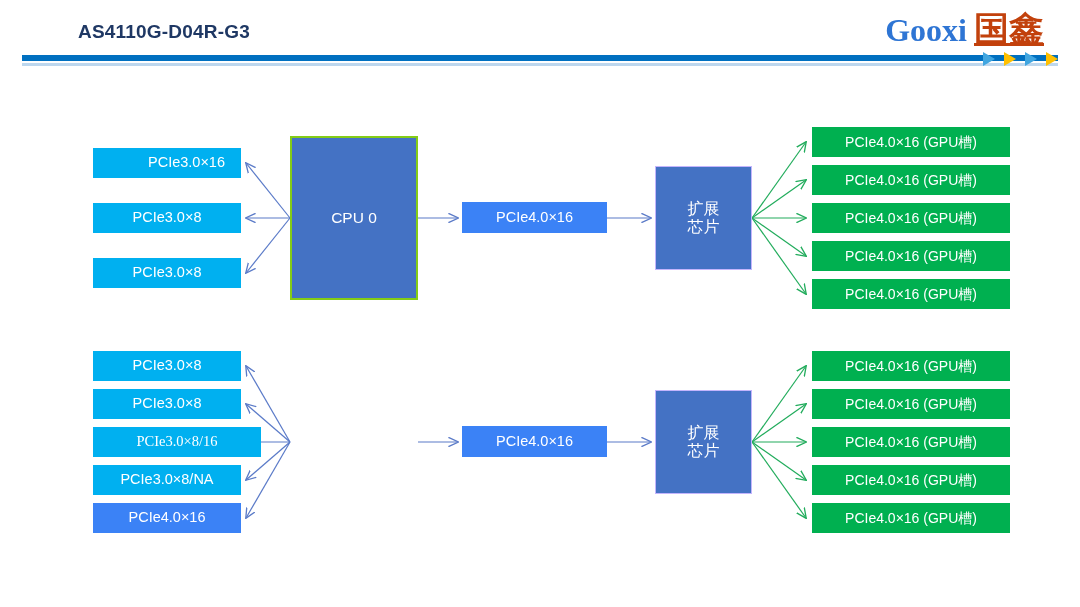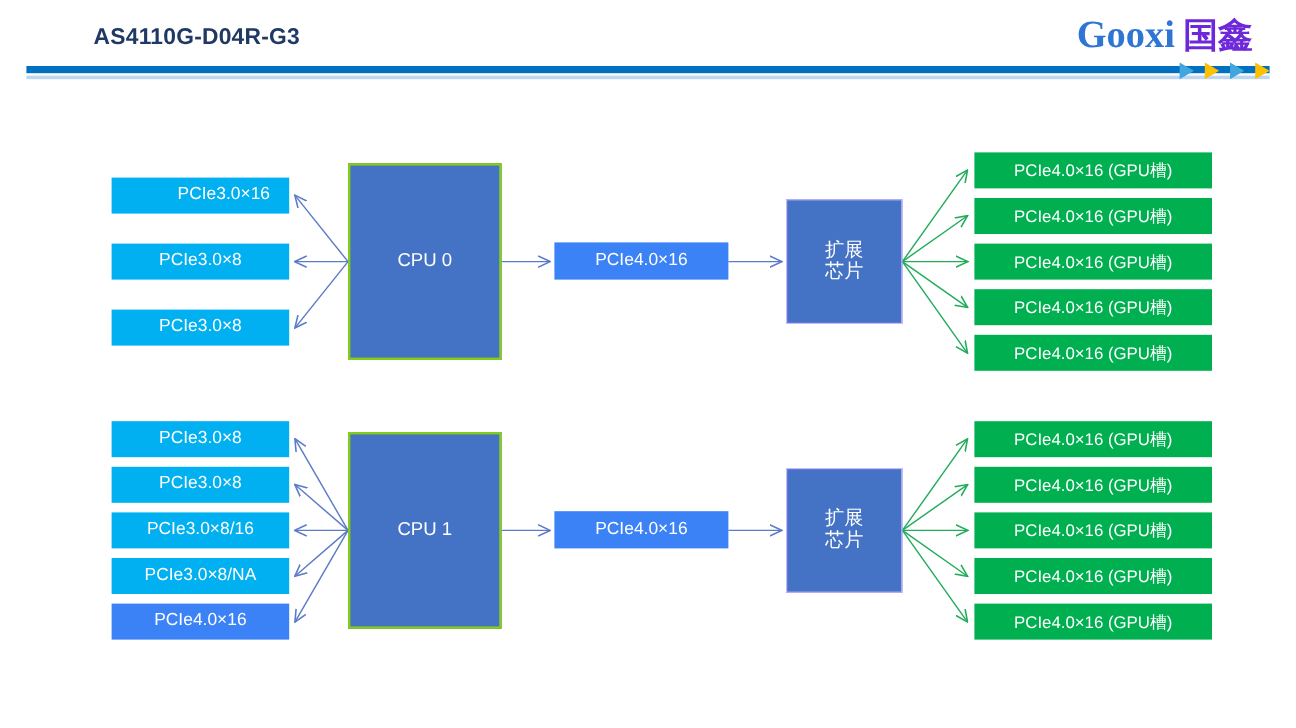--- a/index.html
+++ b/index.html
@@ -43,24 +43,25 @@
   }
   #brand-latin {
     font-family: "Liberation Serif", "DejaVu Serif", serif;
     font-size: 32px;
     font-weight: bold;
     line-height: 1;
     color: #2E75D4;
   }
   #brand-cjk {
     font-family: "DejaVu Sans", "Liberation Sans", sans-serif;
-    font-size: 29px;
+    font-size: 35px;
     font-weight: bold;
     line-height: 1;
-    color: #6d28d9;
+    color: #c2410c;
+    text-decoration: underline;
   }
   #header-rule {
     position: absolute;
     left: 22px; top: 55px;
     width: 1036px; height: 6px;
     background: #0070C0;
   }
   #header-rule-thin {
     position: absolute;
     left: 22px; top: 63px;
@@ -243,33 +244,30 @@
   <div class="node gpu-green" style="left:812px; top:203px; width:198px; height:30px;">
     <span>PCIe4.0×16 (GPU槽)</span>
   </div>
 
   <div class="node pcie-cyan" style="left:93px; top:275px; width:148px; height:30px;">
     <span>PCIe3.0×8</span>
   </div>
   <div class="node pcie-cyan" style="left:93px; top:313px; width:148px; height:30px;">
     <span>PCIe3.0×8</span>
   </div>
-  <div class="node pcie-cyan" style="left:93px; top:351px; width:148px; height:30px;">
+  <div class="node pcie-cyan" style="left:93px; top:351px; width:168px; height:30px;font-family:Liberation Serif, serif;">
     <span>PCIe3.0×8/16</span>
   </div>
   <div class="node pcie-cyan" style="left:93px; top:389px; width:148px; height:30px;">
     <span>PCIe3.0×8/NA</span>
   </div>
   <div class="node pcie-teal" style="left:93px; top:427px; width:148px; height:30px;">
     <span>PCIe4.0×16</span>
   </div>
 
-  <div class="node cpu-box" style="left:290px; top:284px; width:128px; height:164px;">
-    <span>CPU 1</span>
-  </div>
 
   <div class="node pcie-teal" style="left:462px; top:350px; width:145px; height:31px;">
     <span>PCIe4.0×16</span>
   </div>
 
   <div class="node chip-box" style="left:655px; top:314px; width:97px; height:104px;">
     <span>扩展</span>
     <span>芯片</span>
   </div>
 

